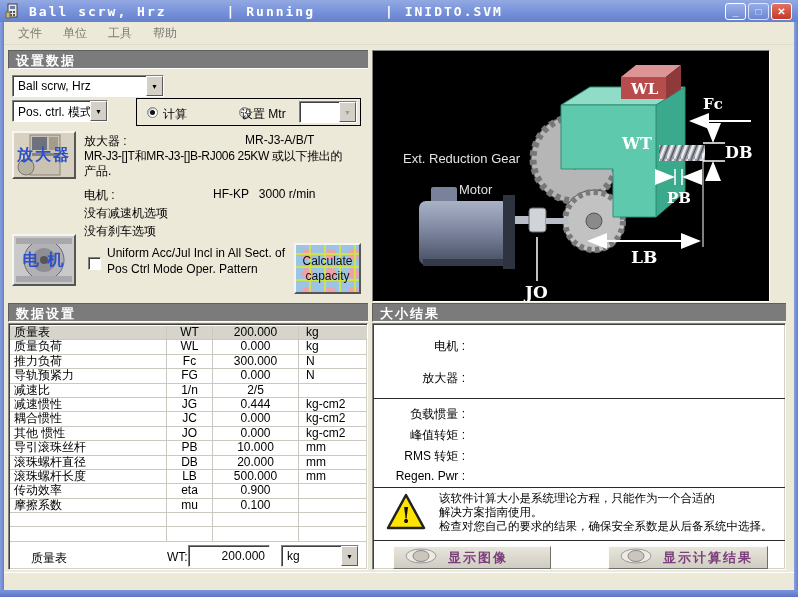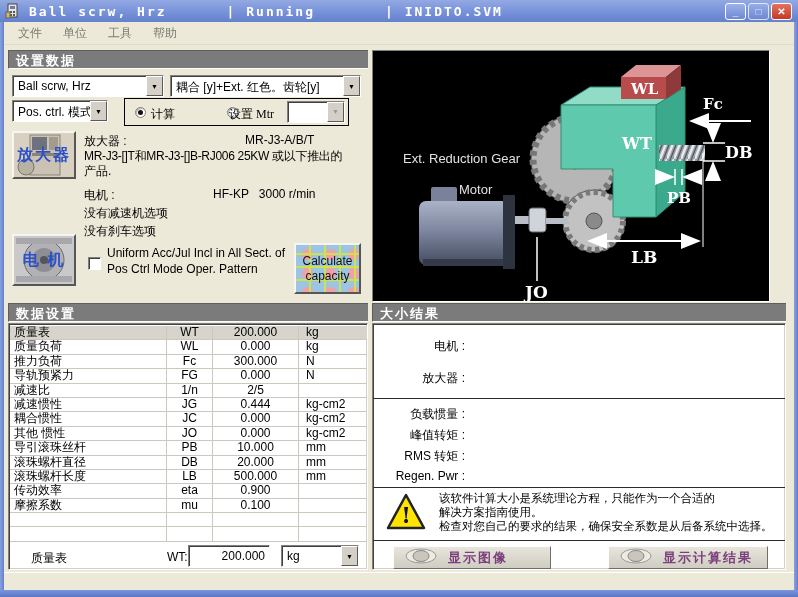--- a/index.html
+++ b/index.html
@@ -149,30 +149,26 @@
   <div class="statusbar"></div>
 
   <div class="abs hdr" style="left:8px; top:50px; width:360px;">
     <span>设置数据</span>
   </div>
 
   <div class="abs combo" style="left:12px; top:75px; width:152px;">
     <span class="combo-text">Ball scrw, Hrz</span>
     <span class="combo-btn">▼</span>
   </div>
-  <div class="abs combo" style="left:170px; top:75px; width:191px;">
-    <span class="combo-text">耦合 [y]+Ext. 红色。齿轮[y]</span>
-    <span class="combo-btn">▼</span>
-  </div>
   <div class="abs combo" style="left:12px; top:100px; width:96px;justify-content:space-between;">
     <span class="combo-text">Pos. ctrl. 模式</span>
     <span class="combo-btn">▼</span>
   </div>
 
-  <div class="abs groupbox" style="left:124px; top:98px; width:225px; height:28px;font-family:Liberation Serif, serif;">
+  <div class="abs groupbox" style="left:136px; top:98px; width:225px; height:28px;">
     <span class="abs radio checked" style="left:10px; top:8px;"></span>
     <span class="abs" style="left:26px; top:7px;">计算</span>
     <span class="abs radio" style="left:88px; top:8px;"></span>
     <span class="abs" style="left:104px; top:7px;">设置 Mtr</span>
     <div class="abs combo" style="left:162px; top:2px; width:58px;">
       <span class="combo-text"></span>
       <span class="combo-btn dis">▼</span>
     </div>
   </div>
 

